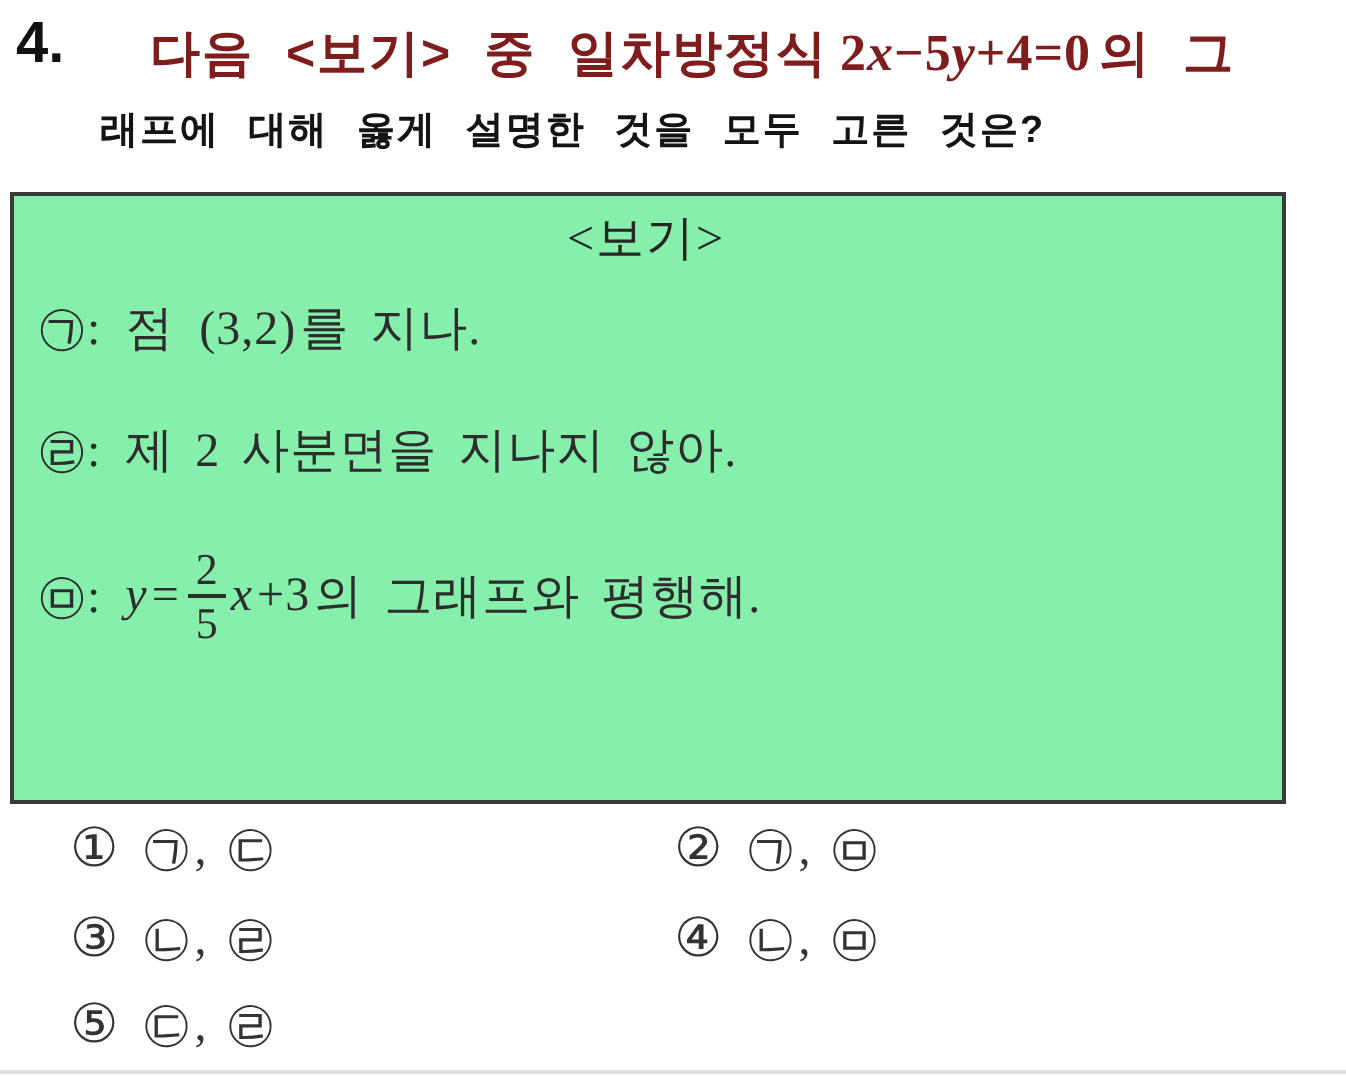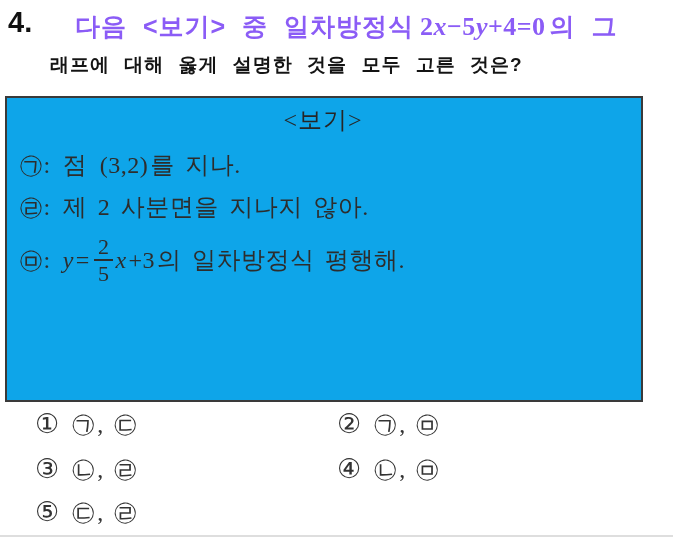--- a/index.html
+++ b/index.html
@@ -9,43 +9,43 @@
   }
   
   .q-num {
     position:absolute; left:8px; top:6px;
     font-family:"Liberation Sans", sans-serif; font-weight:700;
     font-size:29px; color:#111;
   }
   .q-line1 {
     position:absolute; left:75px; top:10px; white-space:nowrap;
     font-family:"Liberation Sans", sans-serif; font-weight:700;
-    font-size:25px; letter-spacing:1px; word-spacing:8px; color:#8b5cf6;text-align:right;
+    font-size:25px; letter-spacing:1px; word-spacing:8px; color:#7f1d1d;text-align:right;
   }
   .q-line2 {
     position:absolute; left:50px; top:52px; white-space:nowrap;
     font-family:"Liberation Sans", sans-serif; font-weight:700;
     font-size:19px; letter-spacing:1px; word-spacing:8px; color:#141414;
   }
   .q-line1 .math-first { margin-left:6px; }
   .mv { font-family:"Liberation Serif", serif; font-style:italic; }
   .mn { font-family:"Liberation Serif", serif; }
   .q-line1 .mn, .q-line1 .mv { font-weight:600; font-size:26px; letter-spacing:0.5px; word-spacing:0; }
   .q-line1 .post { margin-left:4px; }
   
   .bogi-box {
     position:absolute; left:5px; top:96px; width:638px; height:306px;
-    border:2px solid #3a3a3a; box-sizing:border-box; background:#0ea5e9;
+    border:2px solid #3a3a3a; box-sizing:border-box; background:#86efac;
     padding:4px 14px 0 12px;
   }
   .bogi-title {
     text-align:center; font-size:24px; line-height:32px; margin-top:2px;
     letter-spacing:1px; color:#262626;
   }
-  .bogi-items { margin-top:12px; display:flex; flex-direction:column; gap:8px; }
+  .bogi-items { margin-top:12px; display:flex; flex-direction:column; gap:27px; }
   .bogi-item {
     font-size:24px; line-height:34px; letter-spacing:0.5px; word-spacing:4px;
     color:#2d2d2d; white-space:nowrap;
   }
   .bogi-item .marker { margin-right:12px; color:#2d2d2d; }
   .bogi-item .mn { margin:0 2px; }
   .bogi-item.with-frac { display:flex; align-items:center; height:56px; line-height:normal; }
   .frac {
     display:inline-flex; flex-direction:column; align-items:center;
     font-size:22px; line-height:1.15; margin:0 2px; vertical-align:middle;
@@ -94,21 +94,21 @@
       <div class="bogi-item with-frac">
           <span class="marker">㉤:</span>
           <span class="mv">y</span>
           <span class="mn eq-sign">=</span>
           <span class="frac">
             <span class="num">2</span>
             <span class="den">5</span>
           </span>
           <span class="mv">x</span>
           <span class="mn">+3</span>
-          <span>의 일차방정식 평행해.</span>
+          <span>의 그래프와 평행해.</span>
         </div>
 
     </div>
   </div>
 
   <div class="choice c1">
       <span class="c-num">①</span>
       <span>㉠, ㉢</span>
     </div>
 

